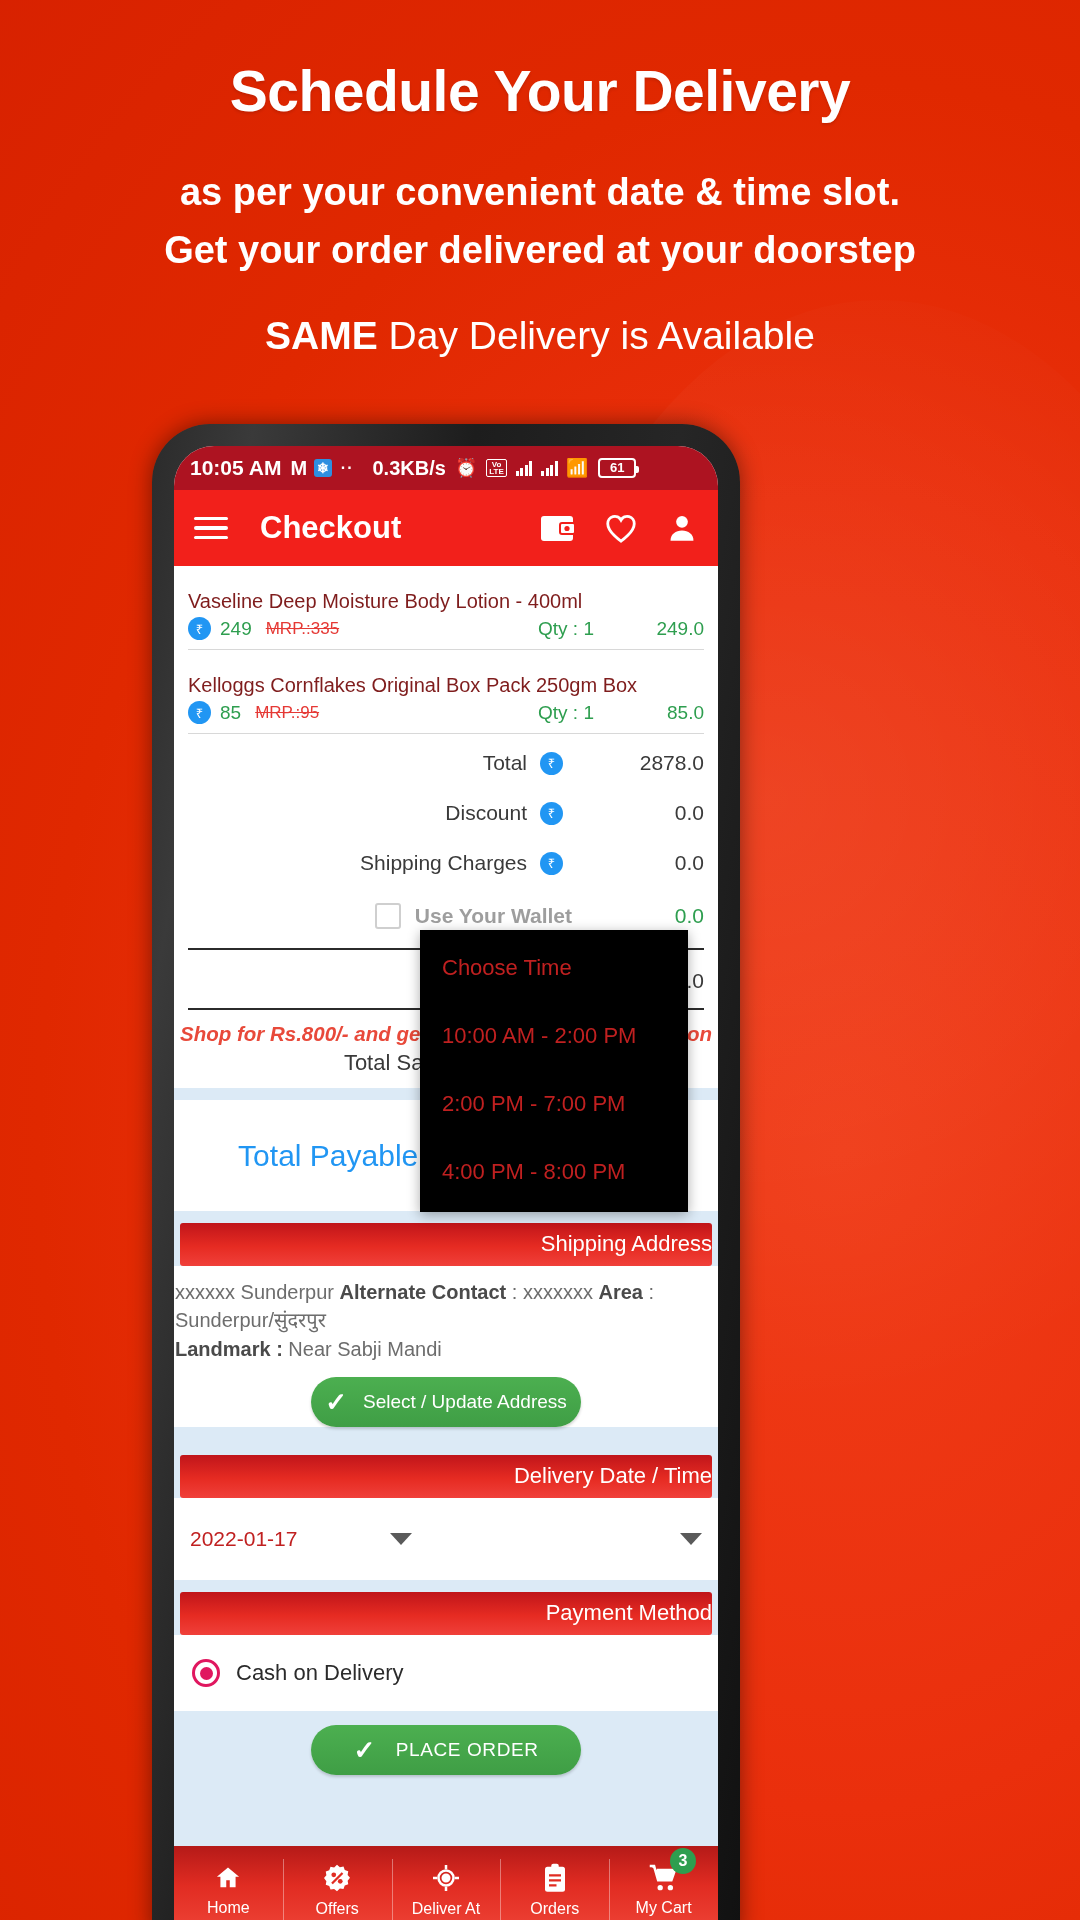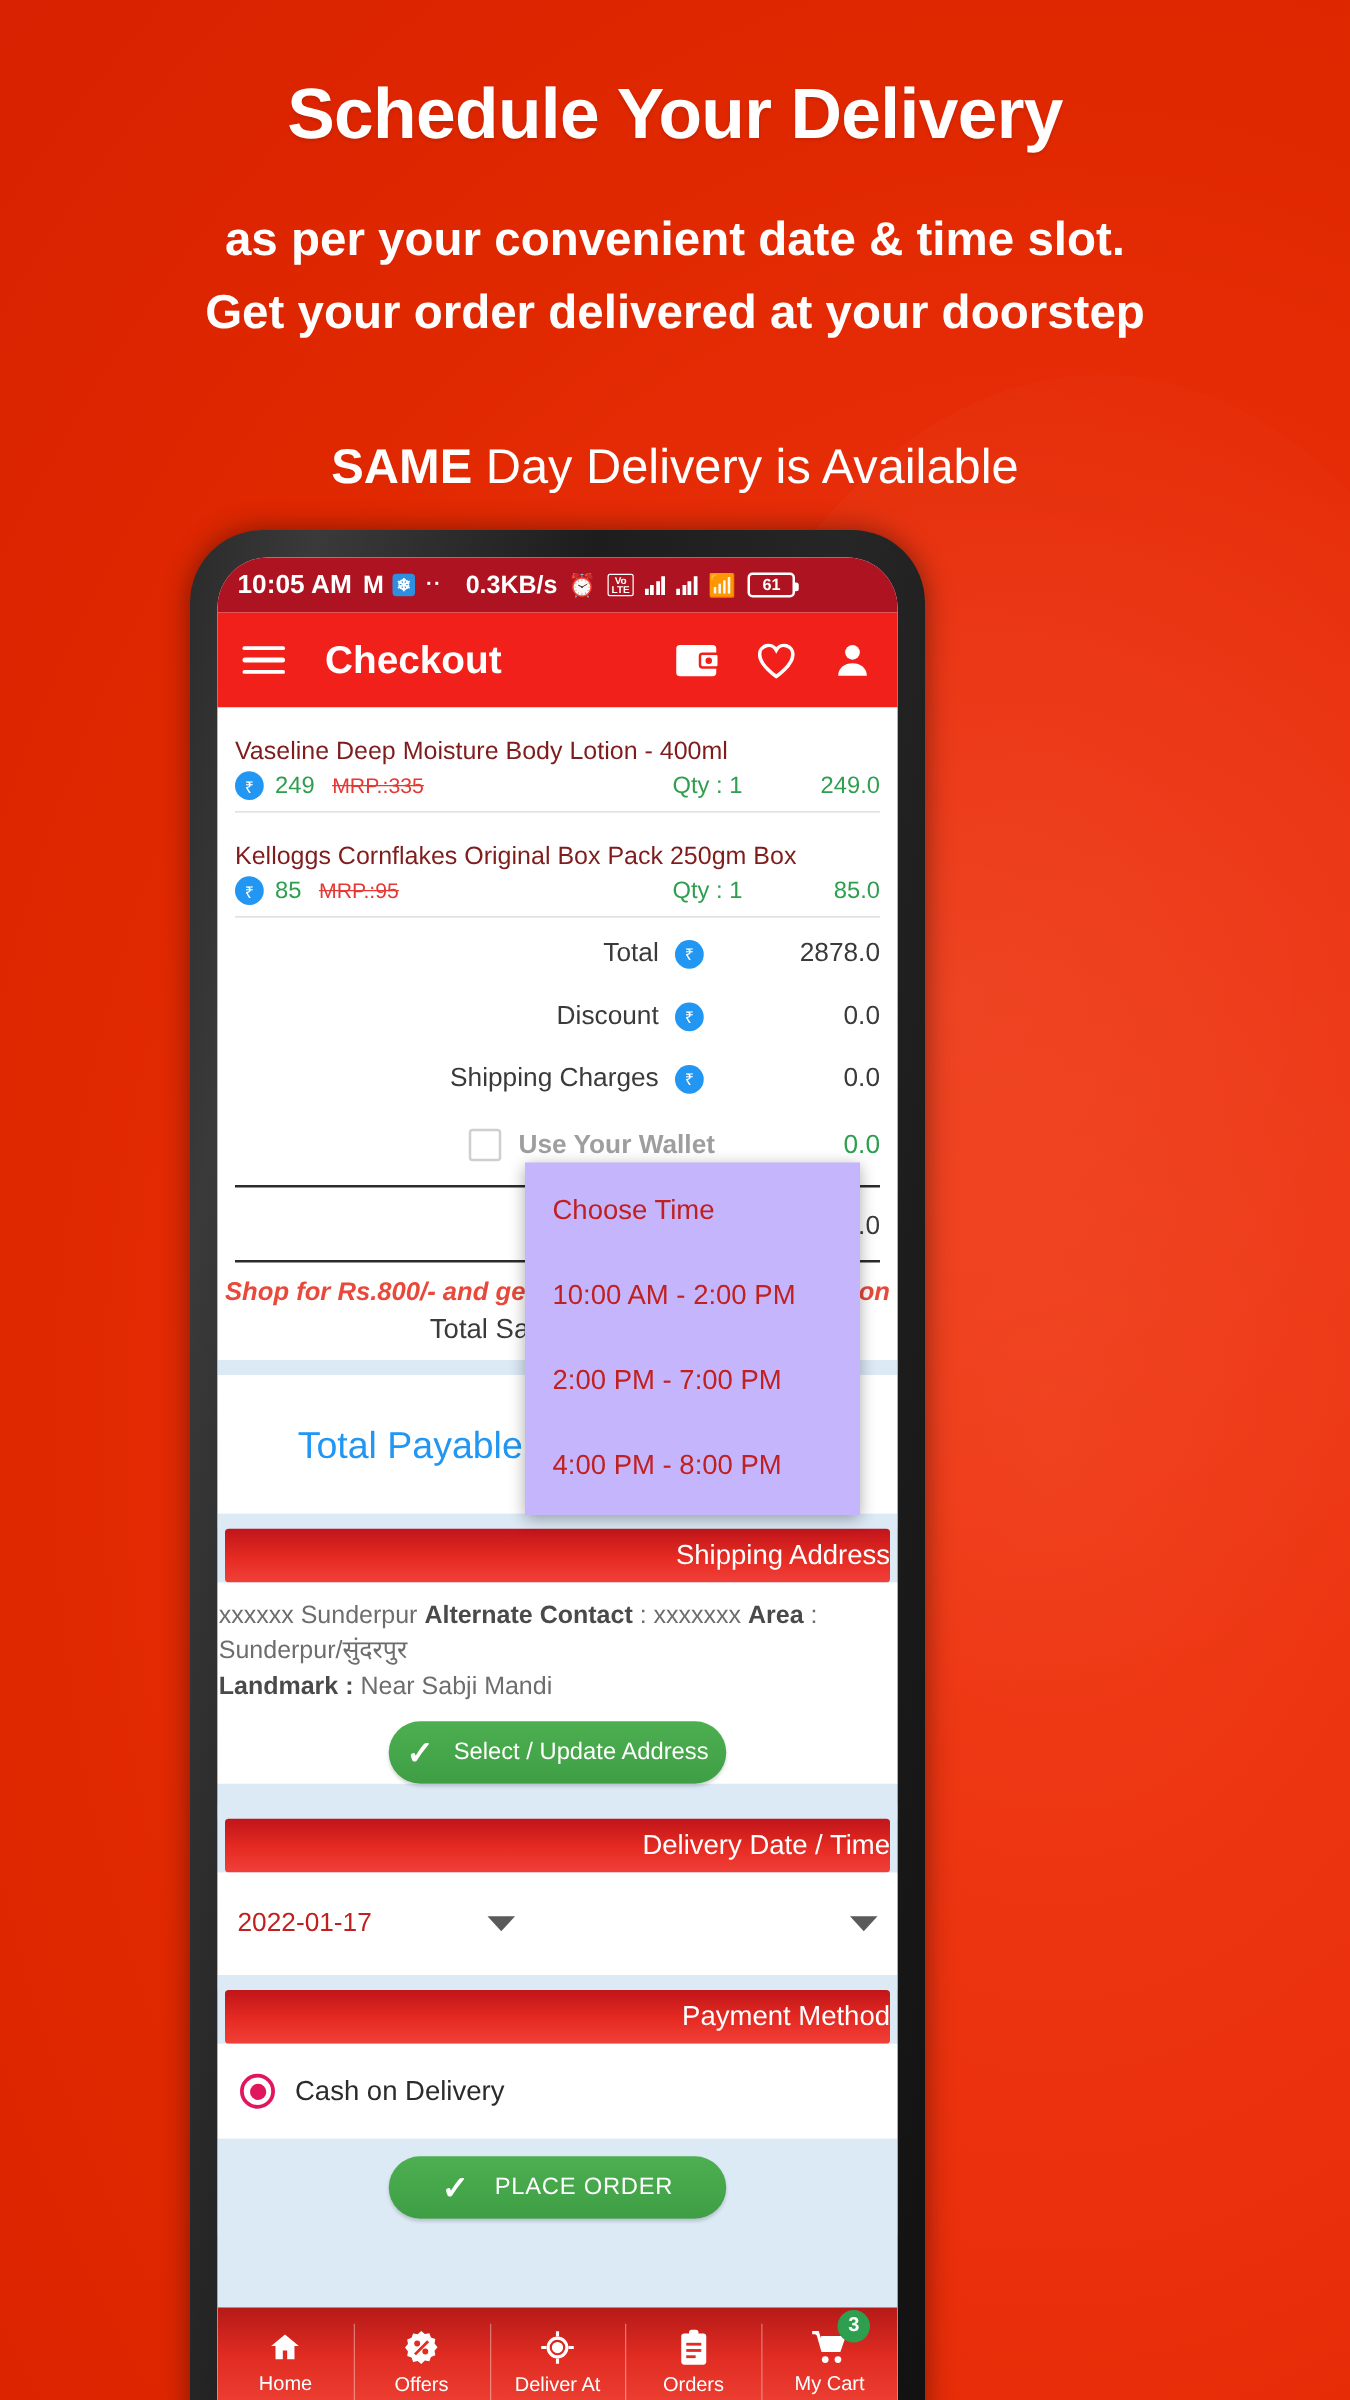--- a/index.html
+++ b/index.html
@@ -25,21 +25,21 @@
     font-size: 57px; font-weight: bold; letter-spacing: -0.5px;
     text-shadow: 0 2px 3px rgba(0,0,0,.12);
   }
   .promo-sub {
     margin-top: 40px; font-size: 38px; font-weight: bold; line-height: 1.52;
     padding: 0 60px;
   }
   .promo-sub .em { font-weight: bold; }
   .promo-sub .lite { font-weight: bold; }
   .promo-third {
-    margin-top: 72px; font-size: 39px; font-weight: normal;
+    margin-top: 34px; font-size: 39px; font-weight: normal;
   }
   .promo-third b { font-weight: bold; }
 
   
   .phone {
     position: absolute; left: 152px; top: 424px;
     width: 588px; height: 1510px;
     border-radius: 58px 58px 0 0;
     background: linear-gradient(100deg, #2b2b2b 0%, #3a3a3a 12%, #1d1d1d 38%, #262626 62%, #111 100%);
     box-shadow: 0 0 22px rgba(0,0,0,.45);
@@ -155,21 +155,21 @@
     display: flex; align-items: center; justify-content: center; gap: 20px;
     background: linear-gradient(180deg,#4caf50 0%, #3f9e45 100%);
     color: #fff; font-size: 19px; border-radius: 28px;
     width: 270px; height: 50px; letter-spacing: .6px;
     box-shadow: 0 2px 3px rgba(0,0,0,.18);
   }
 
   
   .dropdown {
     position: absolute; left: 246px; top: 364px; width: 268px;
-    background: #c4b5fd; box-shadow: 0 3px 12px rgba(0,0,0,.33);
+    background: #000000; box-shadow: 0 3px 12px rgba(0,0,0,.33);
     z-index: 40; padding: 4px 0 6px;
   }
   .dd-item { font-size: 22px; color: #c02020; padding: 21px 0 21px 22px; }
   .dd-item.head { color: #c02020; }
 
   .bottombar {
     position: absolute; left: 0; right: 0; bottom: 0; height: 88px;
     background: linear-gradient(180deg,#b51a18 0%, #e12c22 45%, #ef4437 100%);
     display: flex; color: #fff; z-index: 50;
   }

